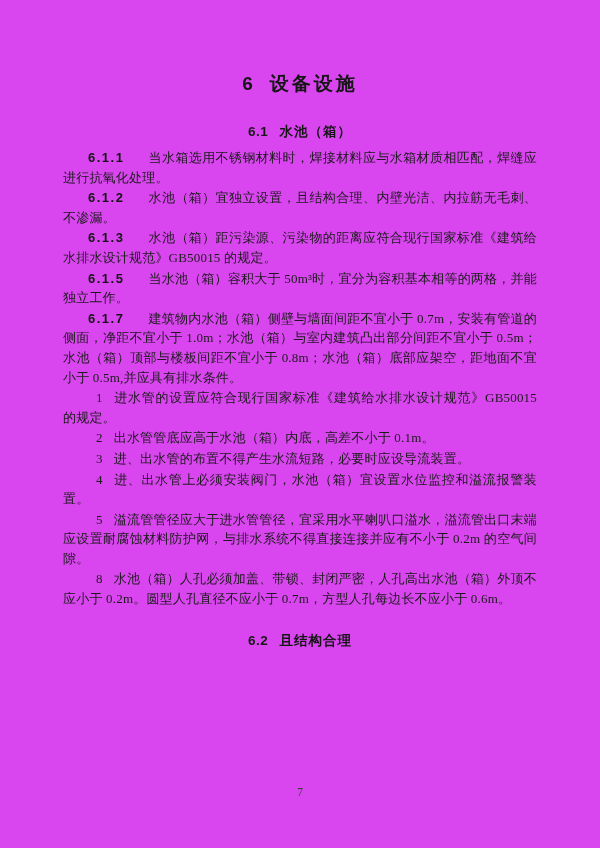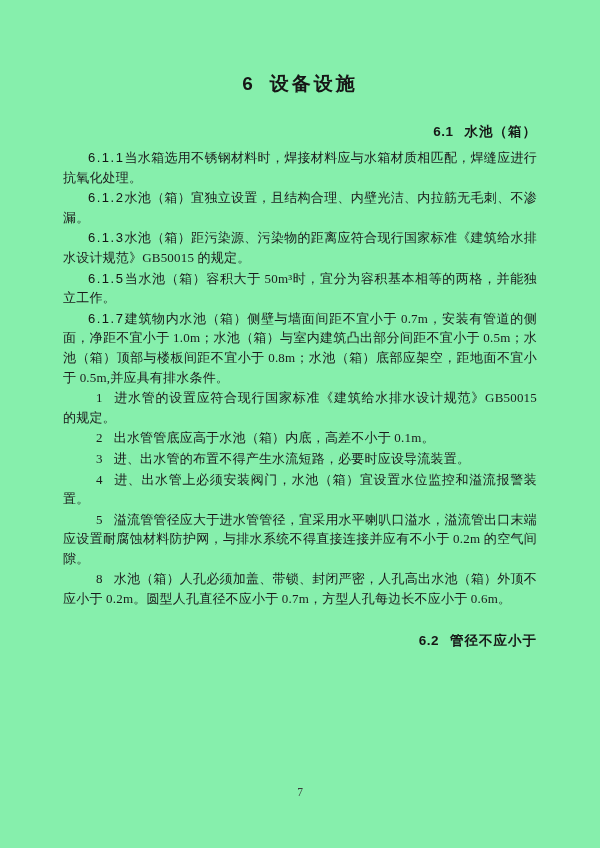--- a/index.html
+++ b/index.html
@@ -7,21 +7,21 @@
     padding: 0;
     width: 600px;
     height: 848px;
     overflow: hidden;
     background: #ffffff;
   }
   .page {
     position: relative;
     width: 600px;
     height: 848px;
-    background: #86efac;
+    background: #d946ef;
     color: #1b1b1b;
     font-family: "Liberation Serif", "DejaVu Serif", serif;
   }
   .content {
     margin: 0 63px;
   }
   .chapter-title {
     margin: 0;
     padding-top: 72px;
     text-align: center;
@@ -32,21 +32,21 @@
     letter-spacing: 3px;
     color: #161616;
   }
   .chapter-title .chapter-number {
     letter-spacing: 0;
     margin-right: 17px;
   }
   .section-heading {
     margin-top: 28px;
     margin-bottom: 7px;
-    text-align: right;
+    text-align: center;
     font-family: "Liberation Sans", "DejaVu Sans", sans-serif;
     font-size: 13.5px;
     line-height: 18px;
     font-weight: 700;
     letter-spacing: 1px;
     color: #161616;
   }
   .section-heading .section-number {
     letter-spacing: 0.5px;
     margin-right: 11px;
@@ -59,23 +59,23 @@
     font-size: 13px;
     line-height: 19.6px;
     text-align: justify;
     letter-spacing: 0.2px;
     color: #1b1b1b;
   }
   p.clause { text-indent: 25px; }
   p.sub-item { text-indent: 33px; }
   .clause-num {
     font-family: "Liberation Sans", "DejaVu Sans", sans-serif;
-    font-weight: 400;
+    font-weight: 700;
     letter-spacing: 1.5px;
-    margin-right: 0;
+    margin-right: 24px;
     color: #141414;
   }
   .item-num {
     margin-right: 11px;
   }
   .page-number {
     position: absolute;
     top: 786px;
     left: 0;
     width: 100%;
@@ -98,17 +98,17 @@
         <p class="clause"><span class="clause-num">6.1.2</span><span class="clause-text">水池（箱）宜独立设置，且结构合理、内壁光洁、内拉筋无毛刺、不渗漏。</span></p>
         <p class="clause"><span class="clause-num">6.1.3</span><span class="clause-text">水池（箱）距污染源、污染物的距离应符合现行国家标准《建筑给水排水设计规范》GB50015 的规定。</span></p>
         <p class="clause"><span class="clause-num">6.1.5</span><span class="clause-text">当水池（箱）容积大于 50m³时，宜分为容积基本相等的两格，并能独立工作。</span></p>
         <p class="clause"><span class="clause-num">6.1.7</span><span class="clause-text">建筑物内水池（箱）侧壁与墙面间距不宜小于 0.7m，安装有管道的侧面，净距不宜小于 1.0m；水池（箱）与室内建筑凸出部分间距不宜小于 0.5m；水池（箱）顶部与楼板间距不宜小于 0.8m；水池（箱）底部应架空，距地面不宜小于 0.5m,并应具有排水条件。</span></p>
         <p class="sub-item"><span class="item-num">1</span><span class="item-text">进水管的设置应符合现行国家标准《建筑给水排水设计规范》GB50015 的规定。</span></p>
         <p class="sub-item"><span class="item-num">2</span><span class="item-text">出水管管底应高于水池（箱）内底，高差不小于 0.1m。</span></p>
         <p class="sub-item"><span class="item-num">3</span><span class="item-text">进、出水管的布置不得产生水流短路，必要时应设导流装置。</span></p>
         <p class="sub-item"><span class="item-num">4</span><span class="item-text">进、出水管上必须安装阀门，水池（箱）宜设置水位监控和溢流报警装置。</span></p>
         <p class="sub-item"><span class="item-num">5</span><span class="item-text">溢流管管径应大于进水管管径，宜采用水平喇叭口溢水，溢流管出口末端应设置耐腐蚀材料防护网，与排水系统不得直接连接并应有不小于 0.2m 的空气间隙。</span></p>
         <p class="sub-item"><span class="item-num">8</span><span class="item-text">水池（箱）人孔必须加盖、带锁、封闭严密，人孔高出水池（箱）外顶不应小于 0.2m。圆型人孔直径不应小于 0.7m，方型人孔每边长不应小于 0.6m。</span></p>
-        <h2 class="section-heading later"><span class="section-number">6.2</span><span class="section-title-text">管径不应小于</span></h2>
+        <h2 class="section-heading later"><span class="section-number">6.2</span><span class="section-title-text">且结构合理</span></h2>
       </div>
   </div>
   <div class="page-number">7</div>
 </div>
 
 </body></html>

